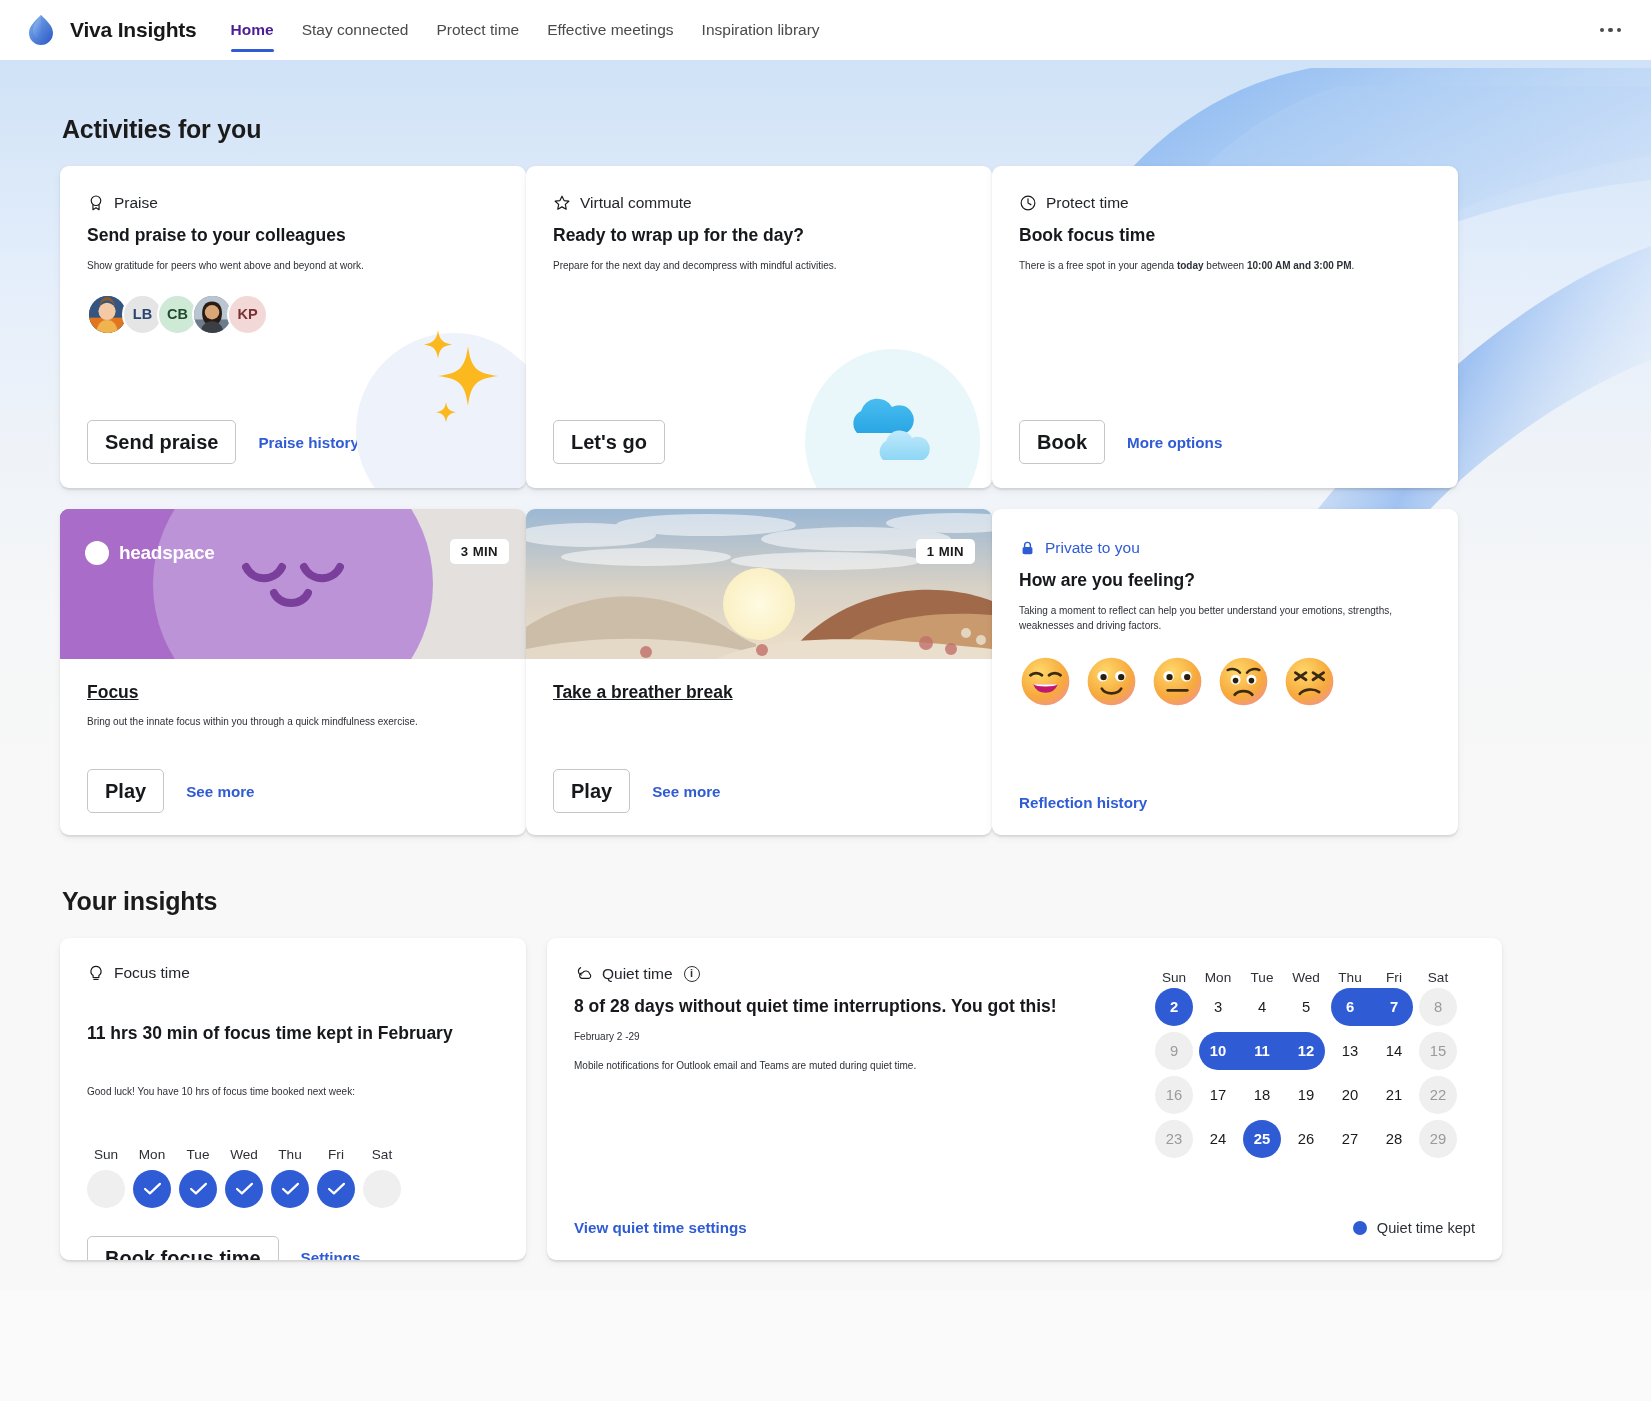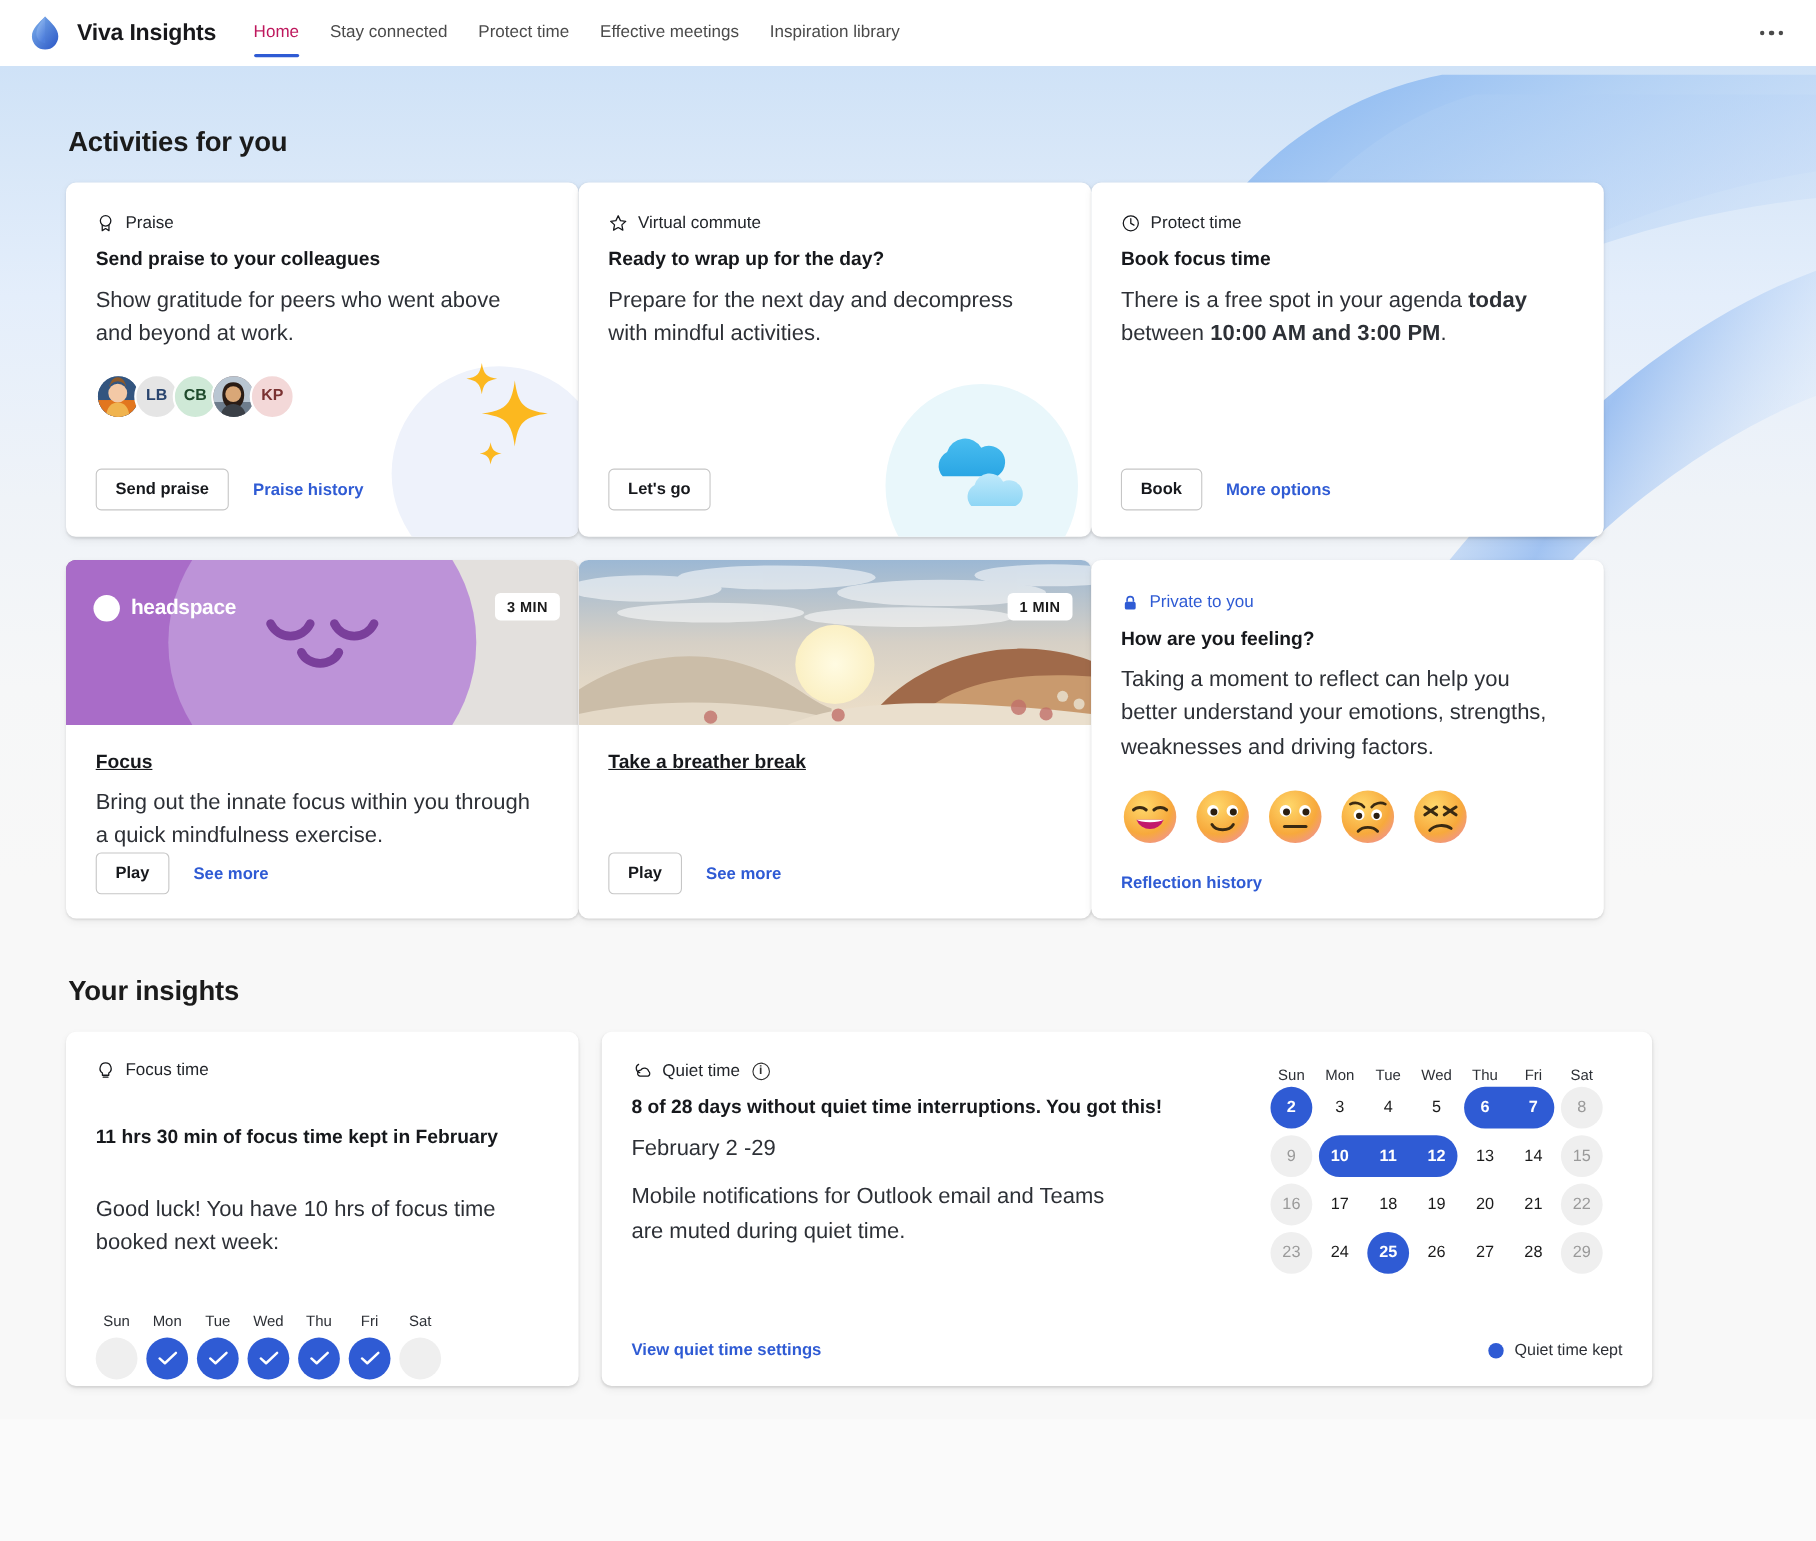--- a/index.html
+++ b/index.html
@@ -20,21 +20,21 @@
   }
   .brand { display: flex; align-items: center; gap: 12px; margin-right: 20px; }
   .brand-logo { width: 34px; height: 34px; flex: 0 0 34px; }
   .brand-name { font-size: 21px; font-weight: 700; color: #18181b; letter-spacing: -0.2px; }
   .nav { display: flex; align-items: center; gap: 0px; height: 60px; }
   .nav-item {
     position: relative; height: 60px; display: flex; align-items: center;
     padding: 0 14px; font-size: 15.5px; color: #4a4a4a; cursor: pointer;
     white-space: nowrap;
   }
-  .nav-item.active { color: #be185d; font-weight: 400; }
+  .nav-item.active { color: #4c1d95; font-weight: 700; }
   .nav-item.active::after {
     content: ""; position: absolute; left: 14px; right: 14px; bottom: 8px;
     height: 3px; background: #2f5bd4; border-radius: 2px;
   }
   .topbar-spacer { flex: 1; }
   .more-dots {
     display: flex; gap: 4px; align-items: center; padding: 10px 4px; cursor: pointer;
   }
   .more-dots i { width: 4.5px; height: 4.5px; border-radius: 50%; background: #4a4a4a; display:block; }
 
@@ -79,28 +79,28 @@
   .card-eyebrow {
     display: flex; align-items: center; gap: 9px;
     font-size: 15.5px; color: #22252a; margin-bottom: 12px;
   }
   .card-eyebrow.link { color: #2f5bd4; font-weight: 500; }
   .card-title {
     font-size: 17.5px; font-weight: 700; color: #16181c;
     line-height: 1.3; margin-bottom: 11px;
   }
   .card-desc {
-    font-size: 20px; color: #2d3036; line-height: 1.52; max-width: 400px;
+    font-size: 10px; color: #2d3036; line-height: 1.52; max-width: 400px;
   }
   .card-desc b { font-weight: 700; }
 
   .actions { display: flex; align-items: center; gap: 22px; }
   .btn {
     background: #ffffff; border: 1px solid #c6c6c6; border-radius: 5px;
-    padding: 9px 17px; font-size: 15px; color: #16181c; cursor: pointer;
+    padding: 9px 17px; font-size: 20px; color: #16181c; cursor: pointer;
     font-family: inherit; font-weight: 600; line-height: 1.2;
   }
   .linkbtn {
     color: #2f5bd4; font-size: 15.2px; font-weight: 700; cursor: pointer;
     background: none; border: 0; font-family: inherit; padding: 0;
   }
 
   
   .card-r1 { height: 322px; }
   .card-r1 .card-pad { height: 100%; display: flex; flex-direction: column; }

